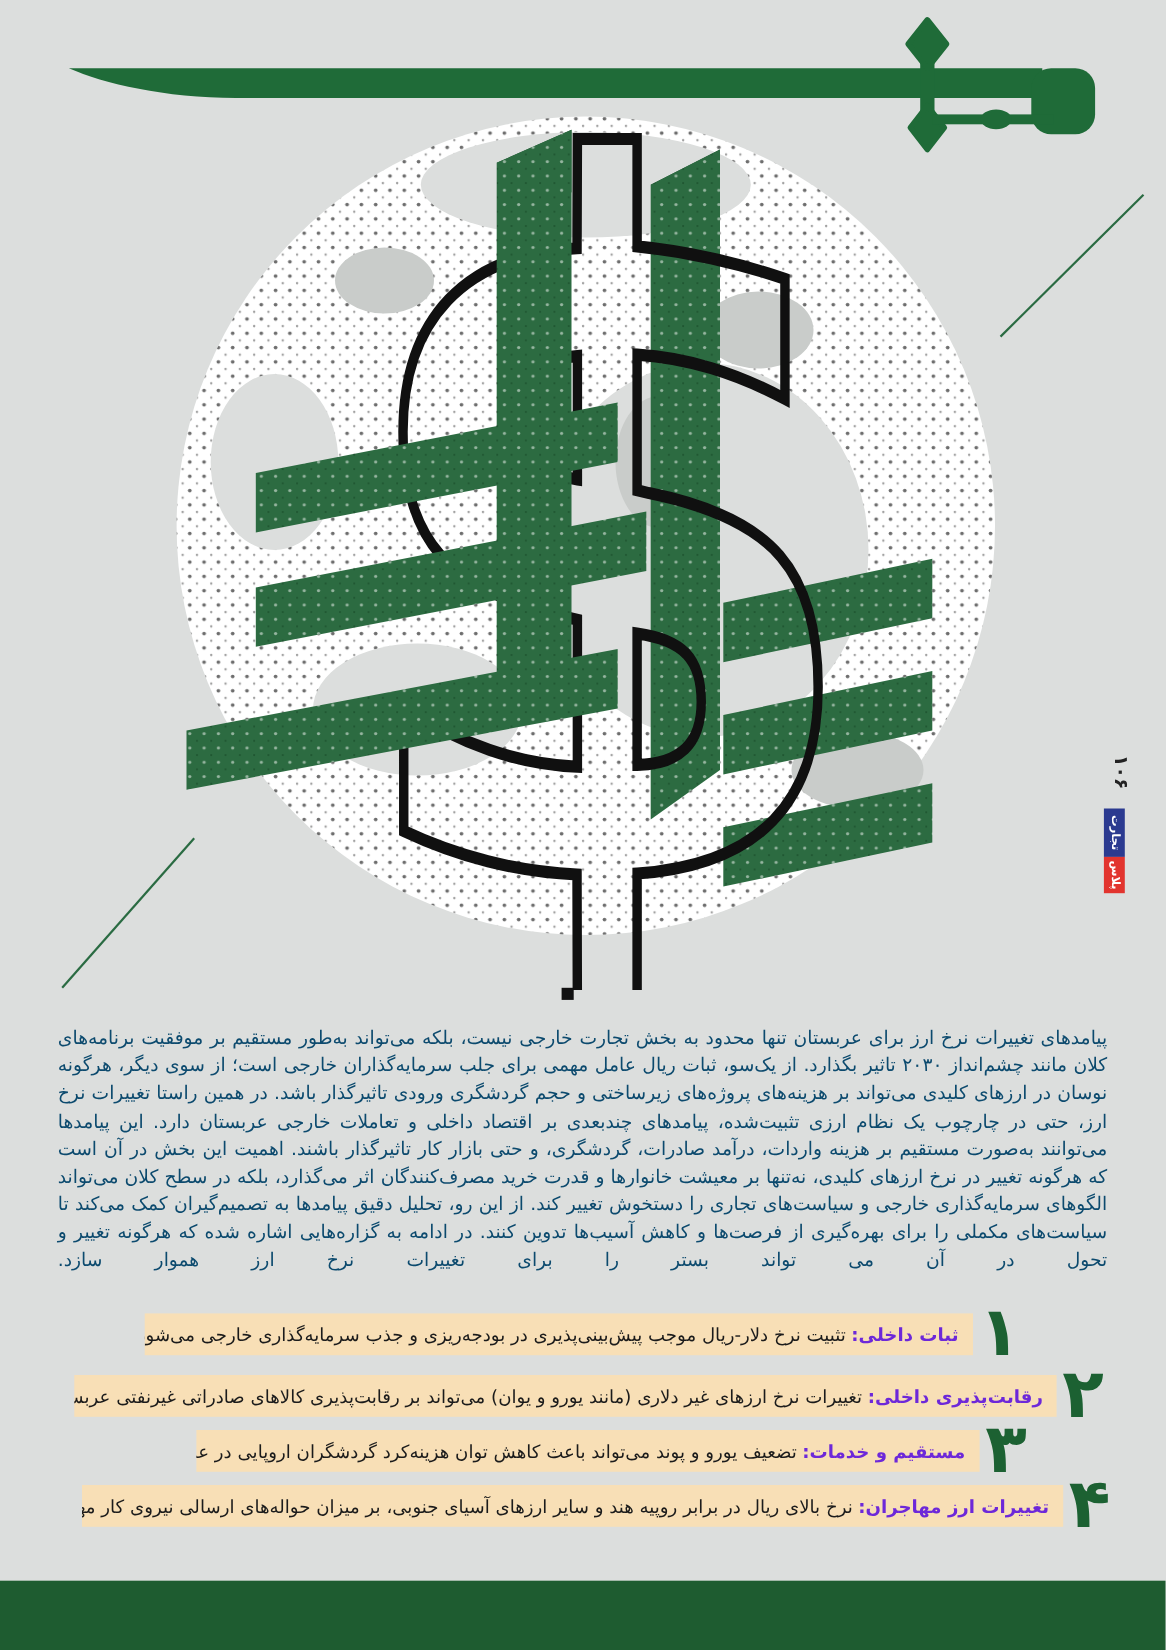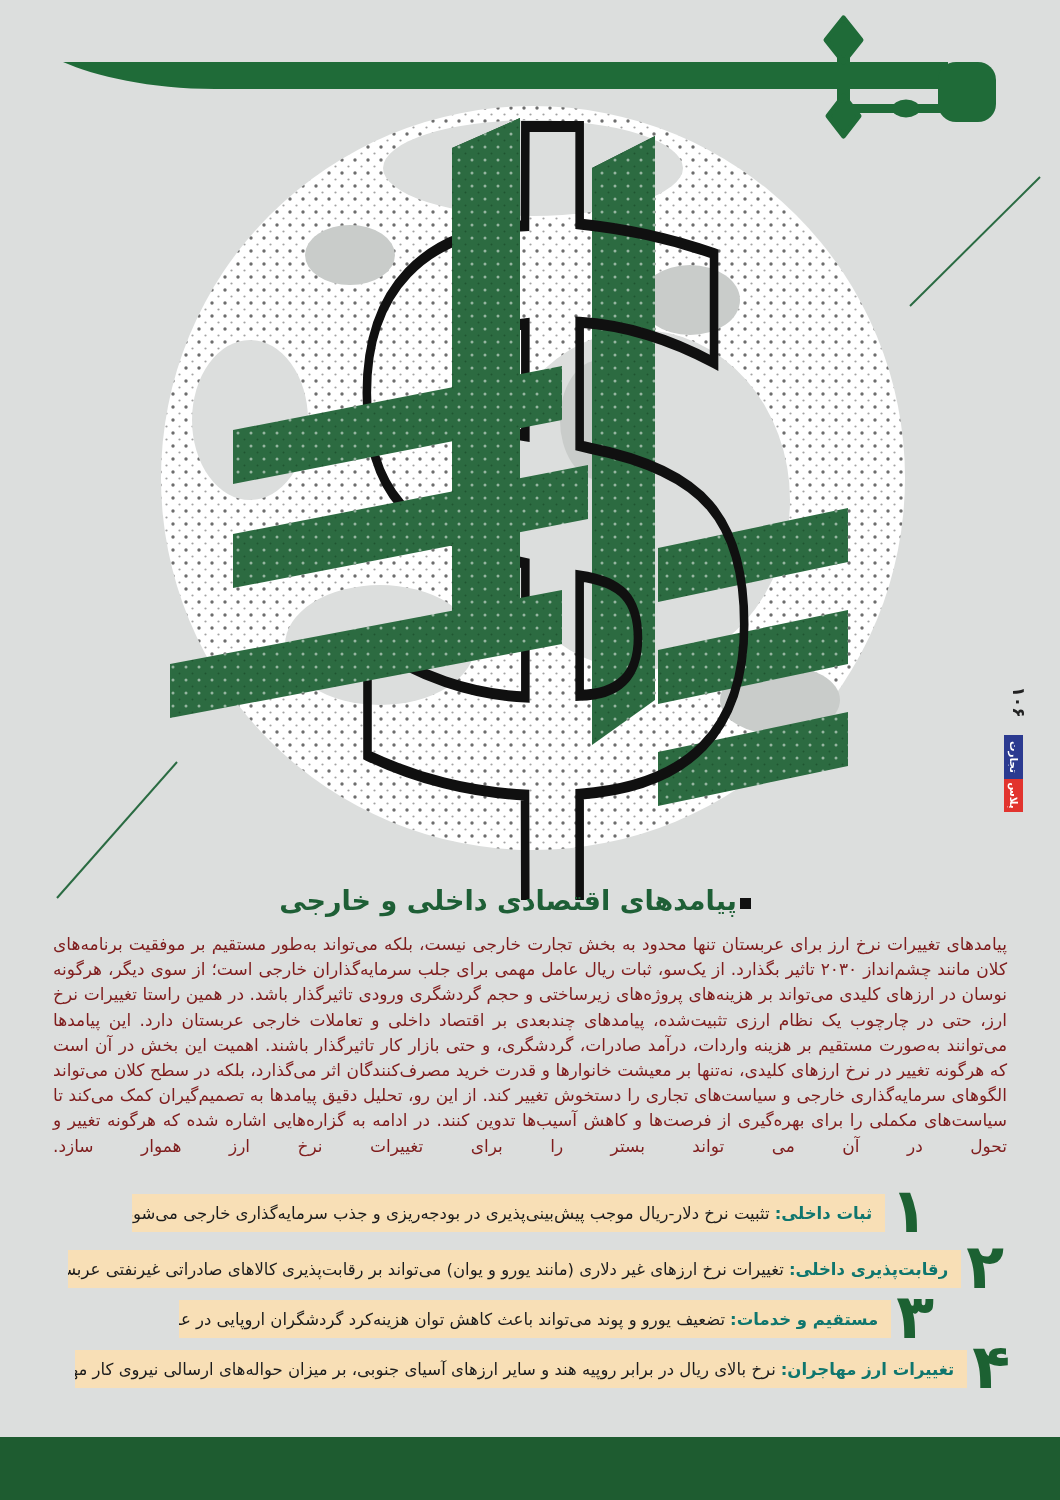--- a/index.html
+++ b/index.html
@@ -30,34 +30,34 @@
   .heading{
     position:absolute;top:880px;left:0;width:1060px;height:40px;
     display:flex;align-items:center;justify-content:center;direction:rtl;
     transform:translateX(-15px);
   }
   .heading .sq{width:11px;height:11px;background:#111;margin-left:3px;margin-top:6px;}
   .heading .ht{font-size:27px;font-weight:bold;color:#1e5f36;}
   
   .bodytext{
     position:absolute;top:932px;right:53px;width:954px;
-    font-size:17px;line-height:25.2px;color:#7f1d1d;
+    font-size:17px;line-height:25.2px;color:#0c4a6e;
     text-align:justify;text-align-last:justify;direction:rtl;
   }
   
   .row{position:absolute;display:flex;direction:rtl;align-items:flex-start;}
   .row .num{
     font-size:62px;font-weight:bold;color:#1c6132;line-height:66px;
     margin-top:-16px;margin-left:5px;
   }
   .row .box{
     background:#f8dfb6;height:38px;display:flex;align-items:center;
     padding:0 13px;white-space:nowrap;overflow:hidden;font-size:16.5px;
   }
-  .row .lbl{font-weight:bold;color:#0f766e;margin-left:5px;}
+  .row .lbl{font-weight:bold;color:#6d28d9;margin-left:5px;}
   .row .txt{color:#1b1b1b;}
   .r1{top:1194px;right:132px;} .r1 .box{width:727px;}
   .r2{top:1250px;right:56px;}  .r2 .box{width:867px;}
   .r3{top:1300px;right:126px;} .r3 .box{width:686px;}
   .r4{top:1350px;right:50px;}  .r4 .box{width:866px;}
   .bottombar{position:absolute;left:0;top:1437px;width:1060px;height:63px;background:#1e5c30;}
 </style>
 </head>
 <body>
 
@@ -127,21 +127,20 @@
 
   <div class="badge-wrap">
     <div class="badge">
       <span class="b-blue">تجارت</span>
       <span class="b-red">پلاس</span>
     </div>
   </div>
 
   <div class="heading">
     <span class="sq"></span>
-    <span class="ht">پیامدهای اقتصادی داخلی و خارجی</span>
   </div>
 
   <div class="bodytext">پیامدهای تغییرات نرخ ارز برای عربستان تنها محدود به بخش تجارت خارجی نیست، بلکه می‌تواند به‌طور مستقیم بر موفقیت برنامه‌های کلان مانند چشم‌انداز ۲۰۳۰ تاثیر بگذارد. از یک‌سو، ثبات ریال عامل مهمی برای جلب سرمایه‌گذاران خارجی است؛ از سوی دیگر، هرگونه نوسان در ارزهای کلیدی می‌تواند بر هزینه‌های پروژه‌های زیرساختی و حجم گردشگری ورودی تاثیرگذار باشد. در همین راستا تغییرات نرخ ارز، حتی در چارچوب یک نظام ارزی تثبیت‌شده، پیامدهای چندبعدی بر اقتصاد داخلی و تعاملات خارجی عربستان دارد. این پیامدها می‌توانند به‌صورت مستقیم بر هزینه واردات، درآمد صادرات، گردشگری، و حتی بازار کار تاثیرگذار باشند. اهمیت این بخش در آن است که هرگونه تغییر در نرخ ارزهای کلیدی، نه‌تنها بر معیشت خانوارها و قدرت خرید مصرف‌کنندگان اثر می‌گذارد، بلکه در سطح کلان می‌تواند الگوهای سرمایه‌گذاری خارجی و سیاست‌های تجاری را دستخوش تغییر کند. از این رو، تحلیل دقیق پیامدها به تصمیم‌گیران کمک می‌کند تا سیاست‌های مکملی را برای بهره‌گیری از فرصت‌ها و کاهش آسیب‌ها تدوین کنند. در ادامه به گزاره‌هایی اشاره شده که هرگونه تغییر و تحول در آن می تواند بستر را برای تغییرات نرخ ارز هموار سازد.</div>
 
   <div class="row r1">
     <span class="num">۱</span>
     <div class="box">
       <span class="lbl">ثبات داخلی:</span>
       <span class="txt">تثبیت نرخ دلار-ریال موجب پیش‌بینی‌پذیری در بودجه‌ریزی و جذب سرمایه‌گذاری خارجی می‌شود.</span>
     </div>

